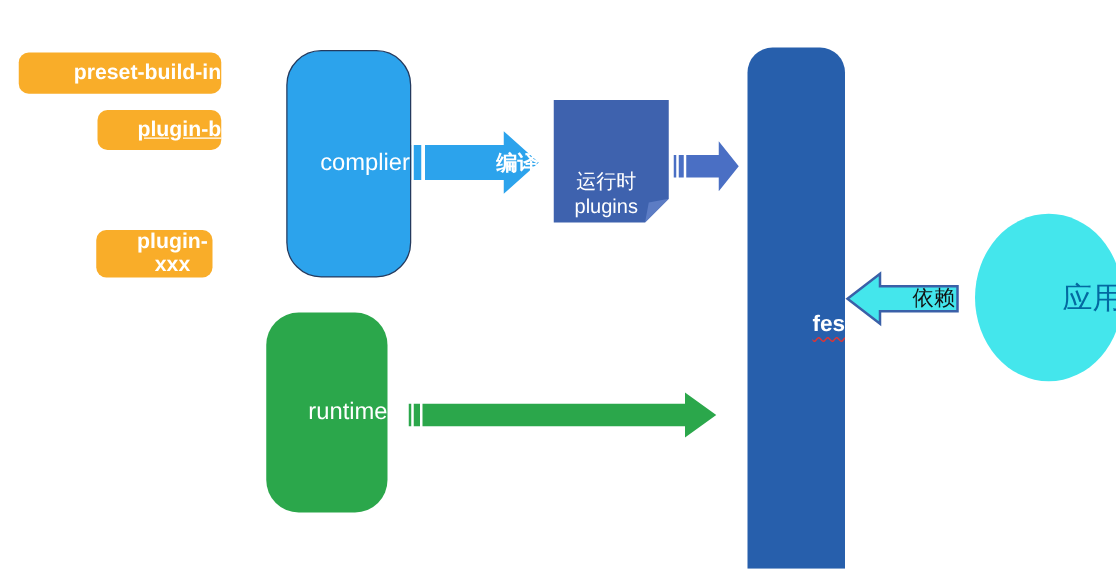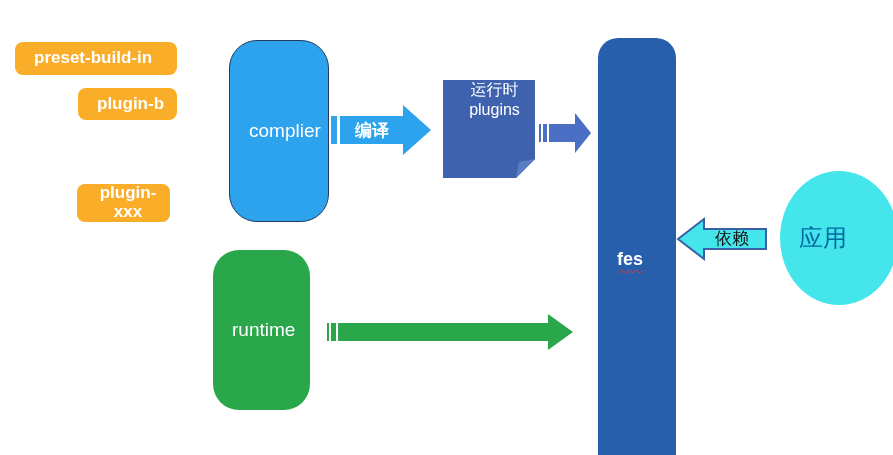--- a/index.html
+++ b/index.html
@@ -1,27 +1,27 @@
 <!DOCTYPE html>
 <html style="--orange: #F9AD29; --light-blue: #2CA3EC; --navy-border: #243A5E; --green: #2BA74B; --dark-blue: #275FAC; --note-blue: #3E62AE; --note-fold: #5C7CC4; --mid-blue: #4A6FC4; --cyan: #44E6EC; --cyan-border: #3A60A8; --squiggle-red: #E03433;"><head>
 <meta charset="utf-8">
 <style>
   html,body{margin:0;padding:0;background:#ffffff;}
   body{font-family:"Liberation Sans",sans-serif;}
   .canvas{position:relative;width:893px;height:455px;background:#fff;overflow:hidden;}
 
   
-  .node{position:absolute;display:flex;align-items:center;justify-content:flex-start;
-        text-align:center;box-sizing:border-box;padding-left:19px;}
+  .node{position:absolute;display:flex;align-items:center;justify-content:flex-end;
+        text-align:center;box-sizing:border-box;}
 
   
   .chip{background:var(--orange);border-radius:8px;color:#fff;font-weight:700;
         font-size:17px;line-height:1.1;}
   .chip-preset{left:15px;top:42px;width:162px;height:33px;}
-  .chip-b{left:78px;top:88px;width:99px;height:32px;}
+  .chip-b{left:78px;top:88px;width:99px;height:32px;text-decoration:underline;}
   .chip-c{left:78px;top:137px;width:99px;height:33px;}
   .chip-xxx{left:77px;top:184px;width:93px;height:38px;}
   .chip-xxx span{display:inline-block;width:64px;}
 
   
   .complier{left:229px;top:40px;width:100px;height:182px;border-radius:28px;
             background:var(--light-blue);border:1.5px solid var(--navy-border);
             color:#fff;font-weight:400;font-size:19px;}
 
   

